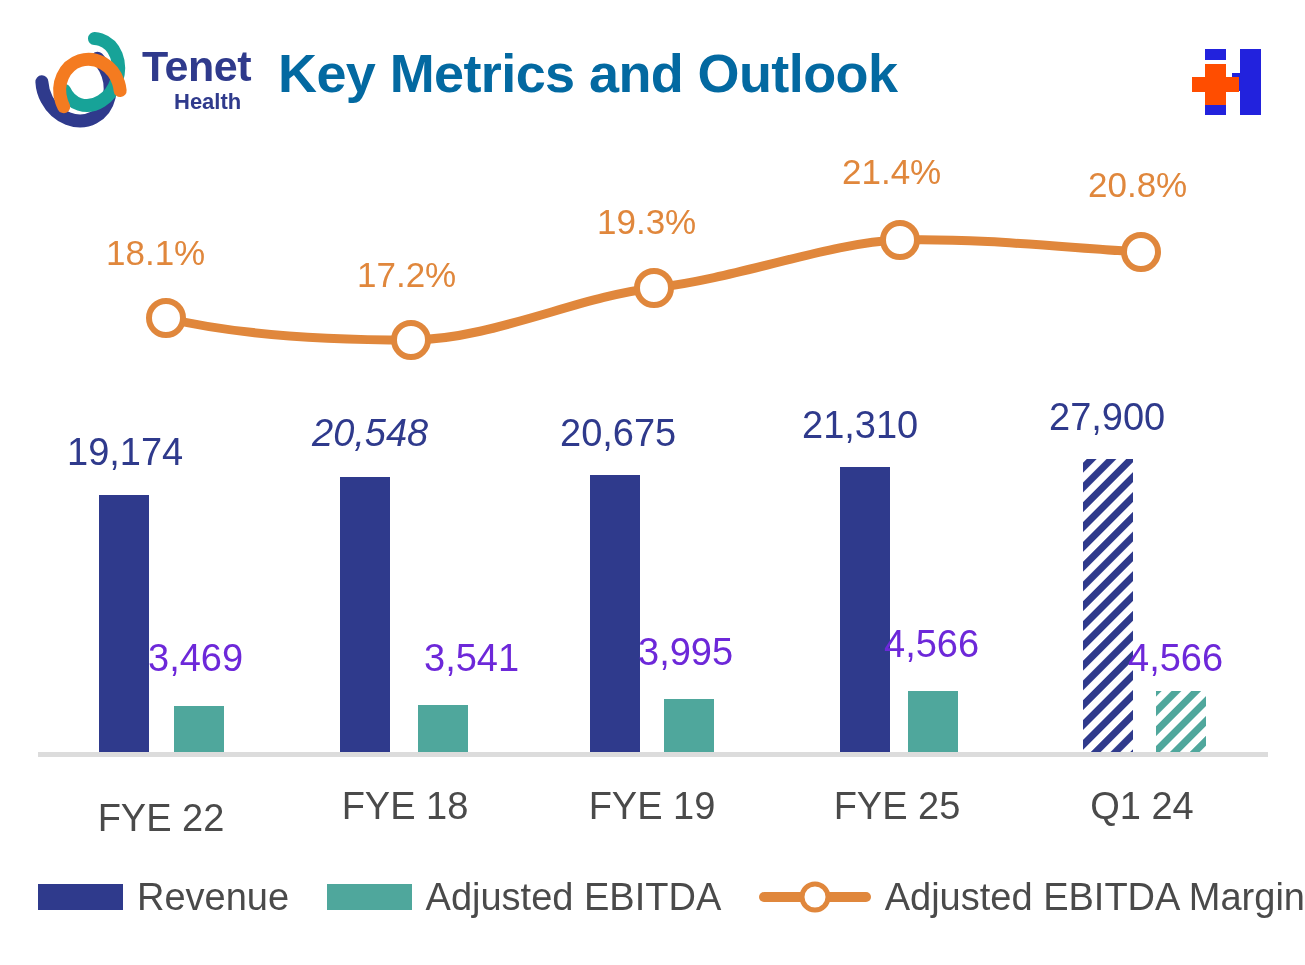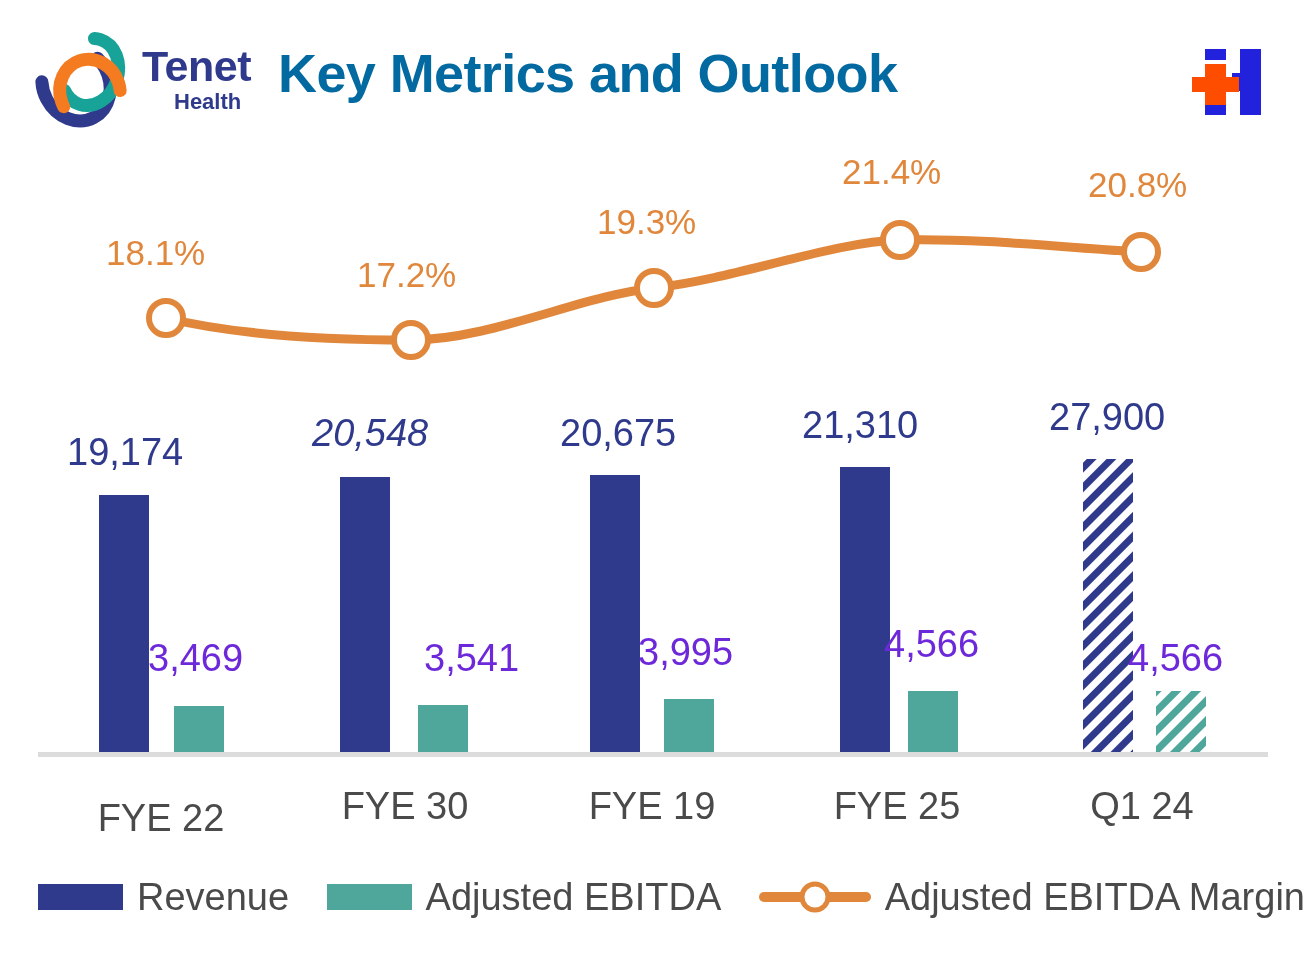--- a/index.html
+++ b/index.html
@@ -160,21 +160,21 @@
     <div class="val-label rev-label" style="left:802px;  top:264px;">21,310</div>
     <div class="val-label rev-label" style="left:1049px; top:256px;">27,900</div>
 
     <div class="val-label ebitda-label" style="left:148px;  top:497px;">3,469</div>
     <div class="val-label ebitda-label" style="left:392px;  top:497px;margin-left:32px;">3,541</div>
     <div class="val-label ebitda-label" style="left:638px;  top:491px;">3,995</div>
     <div class="val-label ebitda-label" style="left:884px;  top:483px;">4,566</div>
     <div class="val-label ebitda-label" style="left:1128px; top:497px;">4,566</div>
 
     <div class="cat-label" style="left:36px;   top:645px; width:250px;margin-top:12px;">FYE 22</div>
-    <div class="cat-label" style="left:280px;  top:645px; width:250px;">FYE 30</div>
+    <div class="cat-label" style="left:280px;  top:645px; width:250px;">FYE 18</div>
     <div class="cat-label" style="left:527px;  top:645px; width:250px;">FYE 19</div>
     <div class="cat-label" style="left:772px;  top:645px; width:250px;">FYE 25</div>
     <div class="cat-label" style="left:1017px; top:645px; width:250px;">Q1 24</div>
   </div>
 
   <div id="legend">
 
     <div class="legend-item">
       <span class="legend-swatch" style="background:#2F3A8C;"></span>
       <span class="legend-text">Revenue</span>

